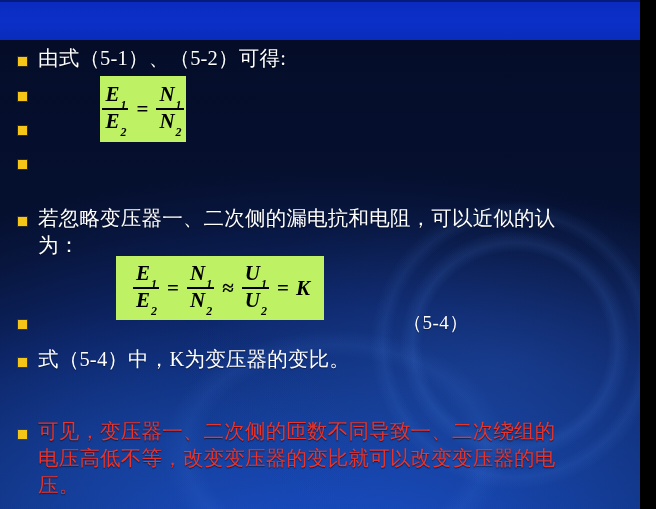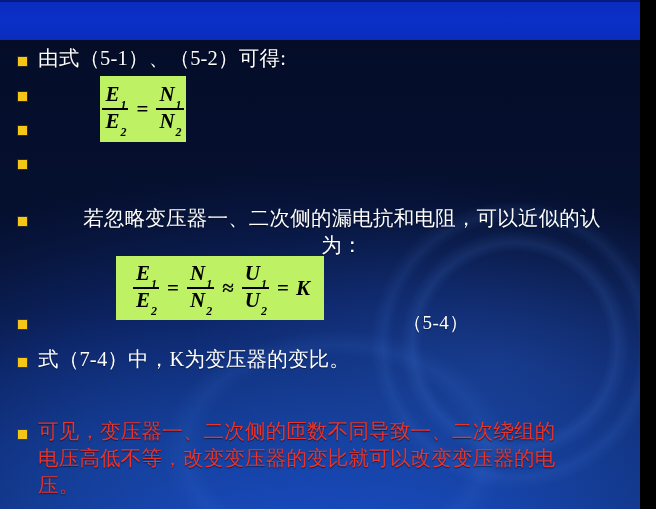--- a/index.html
+++ b/index.html
@@ -195,21 +195,21 @@
     </span>
   </div>
 
   <div class="bullet" style="left:18px; top:126px;"></div>
   <div class="line" style="left:38px; top:114px; width:40px;"></div>
 
 
   <div class="bullet" style="left:18px; top:160px;"></div>
 
   <div class="bullet" style="left:18px; top:217px;"></div>
-  <div class="line" style="left:38px; top:205px; width:608px;text-align:center;">若忽略变压器一、二次侧的漏电抗和电阻，可以近似的认
+  <div class="line" style="left:38px; top:205px; width:608px;">若忽略变压器一、二次侧的漏电抗和电阻，可以近似的认
 为：</div>
 
   <div class="formula-box" style="left:116px; top:256px; width:208px; height:64px;">
     <span class="math">
       <span class="frac">
         <span class="num"><span class="var">E</span><span class="sub">1</span></span>
         <span class="bar"></span>
         <span class="den"><span class="var">E</span><span class="sub">2</span></span>
       </span>
       <span class="op">=</span>
@@ -228,20 +228,20 @@
       <span class="kvar">K</span>
     </span>
   </div>
 
   <div class="bullet" style="left:18px; top:320px;"></div>
   <div class="line" style="left:38px; top:308px; width:40px;"></div>
 
   <div class="eqlabel" style="left:403px; top:310px;text-align:center;">（5-4）</div>
 
   <div class="bullet" style="left:18px; top:358px;"></div>
-  <div class="line" style="left:38px; top:346px; width:608px;">式（7-4）中，K为变压器的变比。</div>
+  <div class="line" style="left:38px; top:346px; width:608px;">式（5-4）中，K为变压器的变比。</div>
 
   <div class="bullet" style="left:18px; top:430px;"></div>
   <div class="line red" style="left:38px; top:418px; width:612px;">可见，变压器一、二次侧的匝数不同导致一、二次绕组的
 电压高低不等，改变变压器的变比就可以改变变压器的电
 压。</div>
 
 </div>
 
 </body></html>

